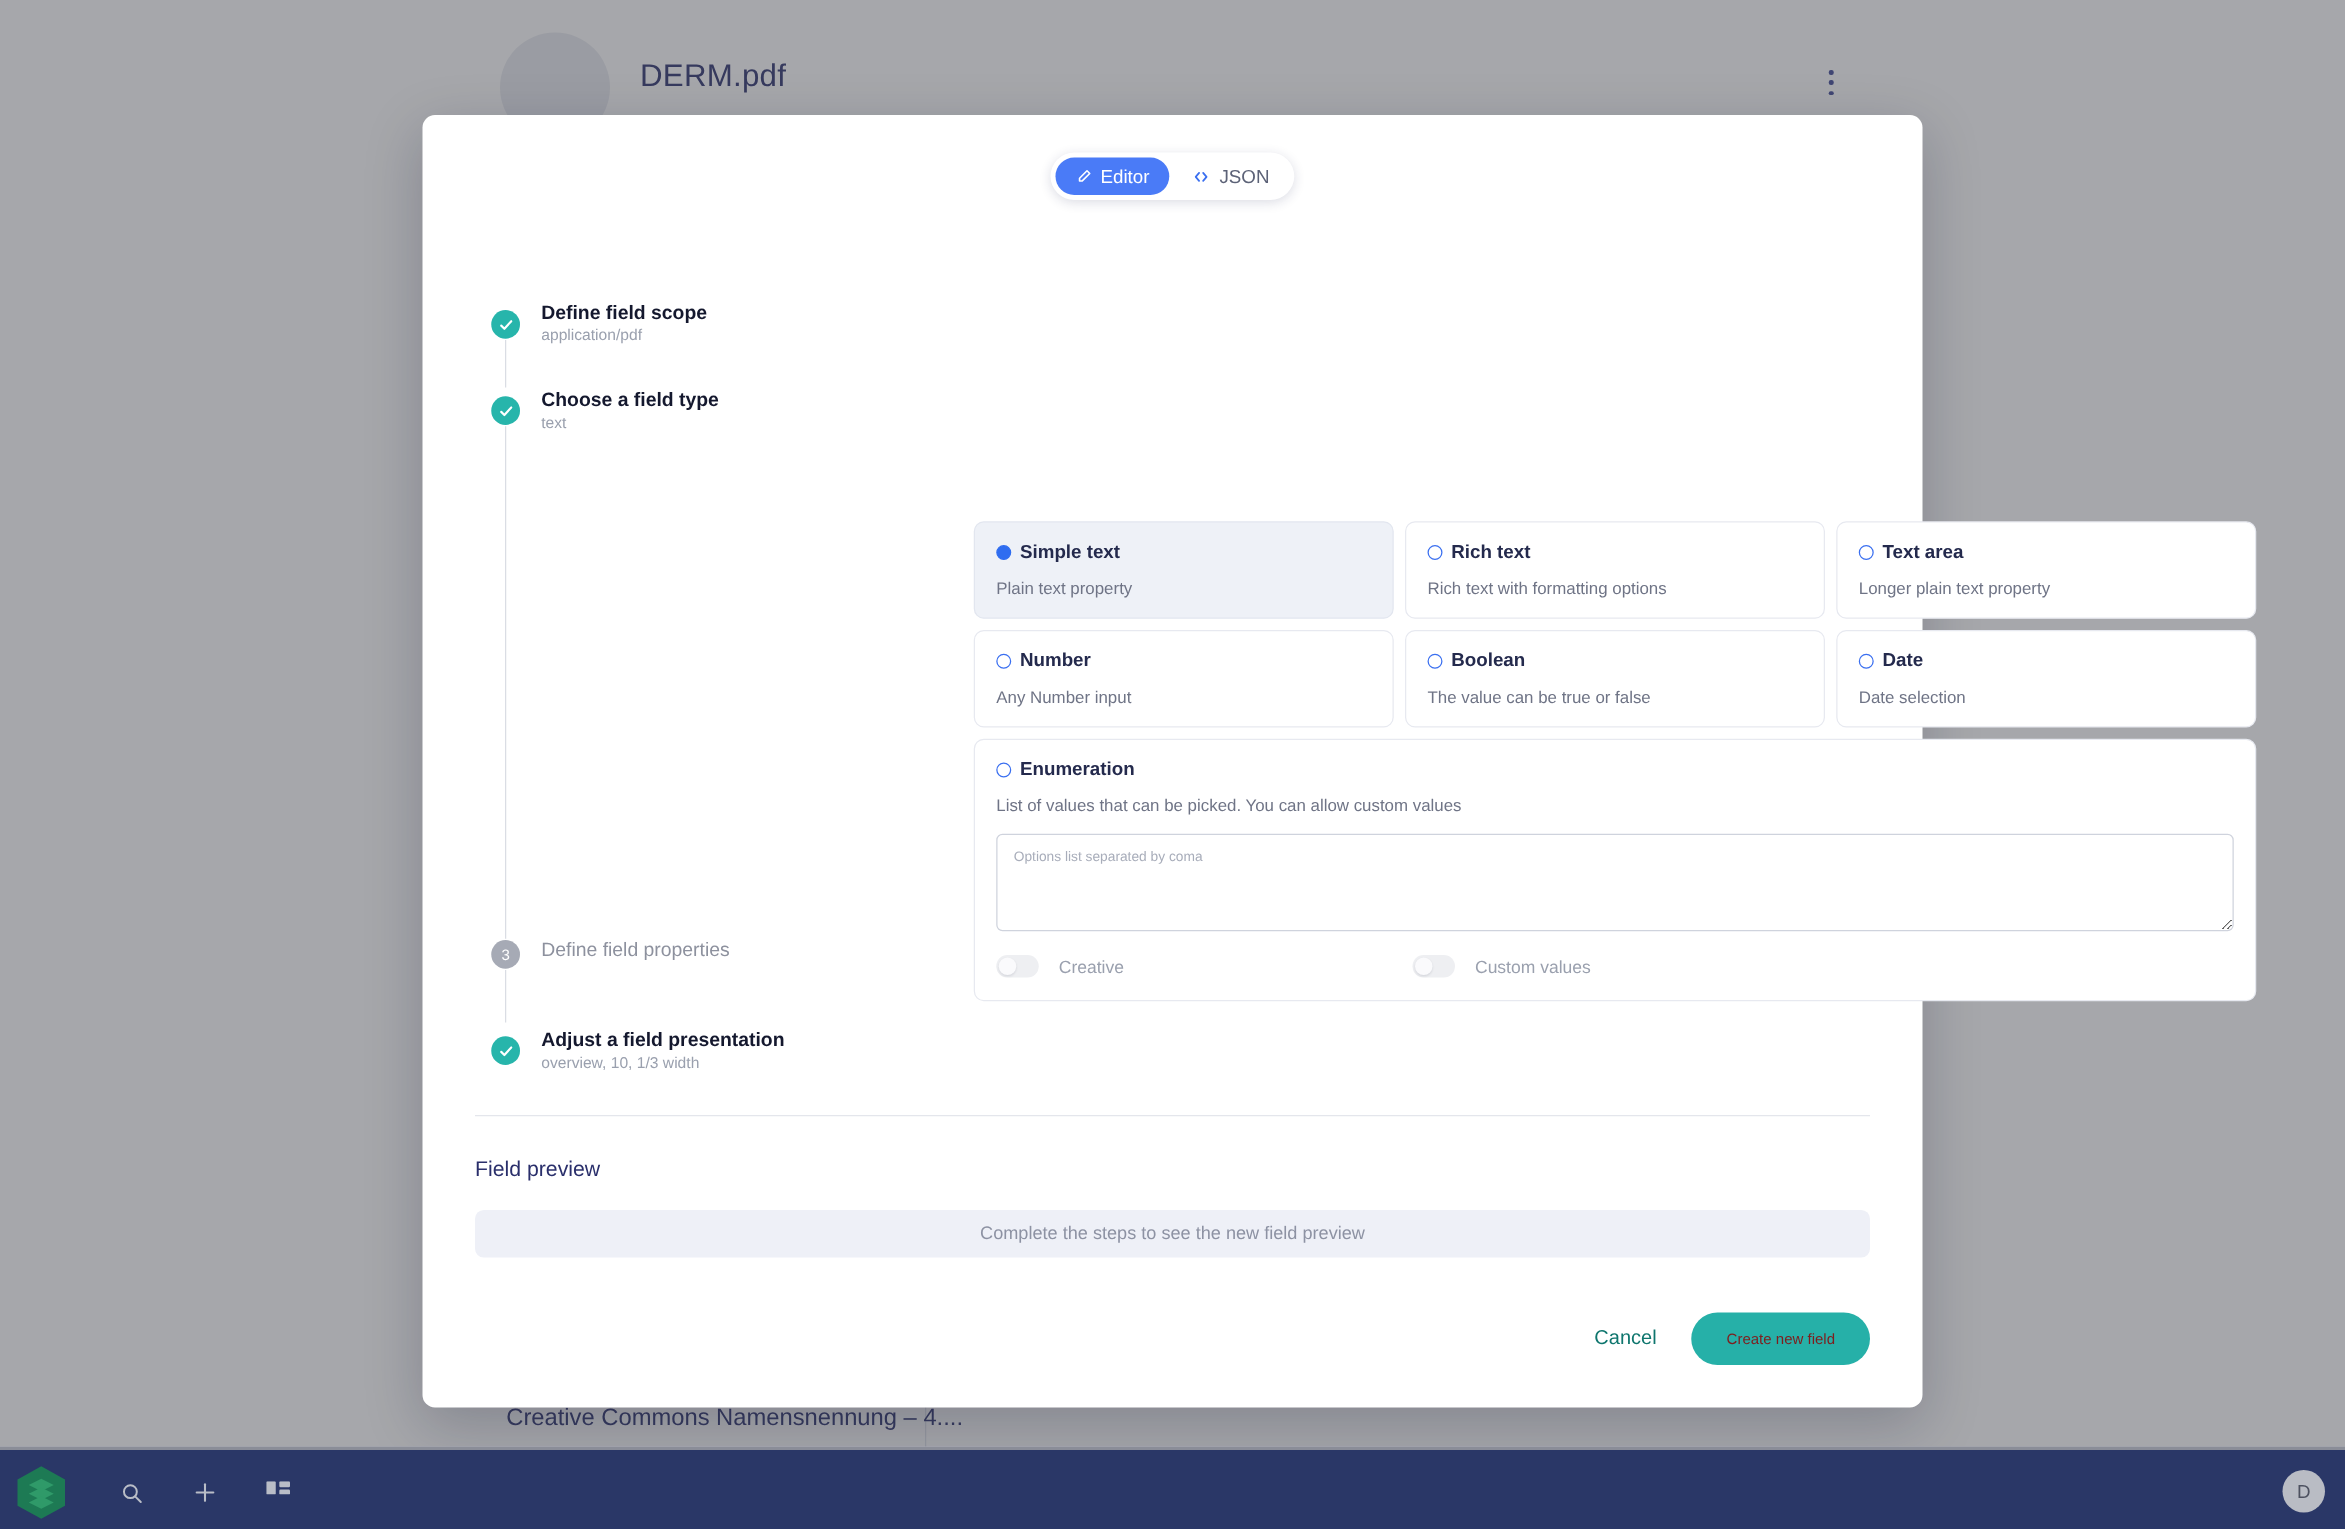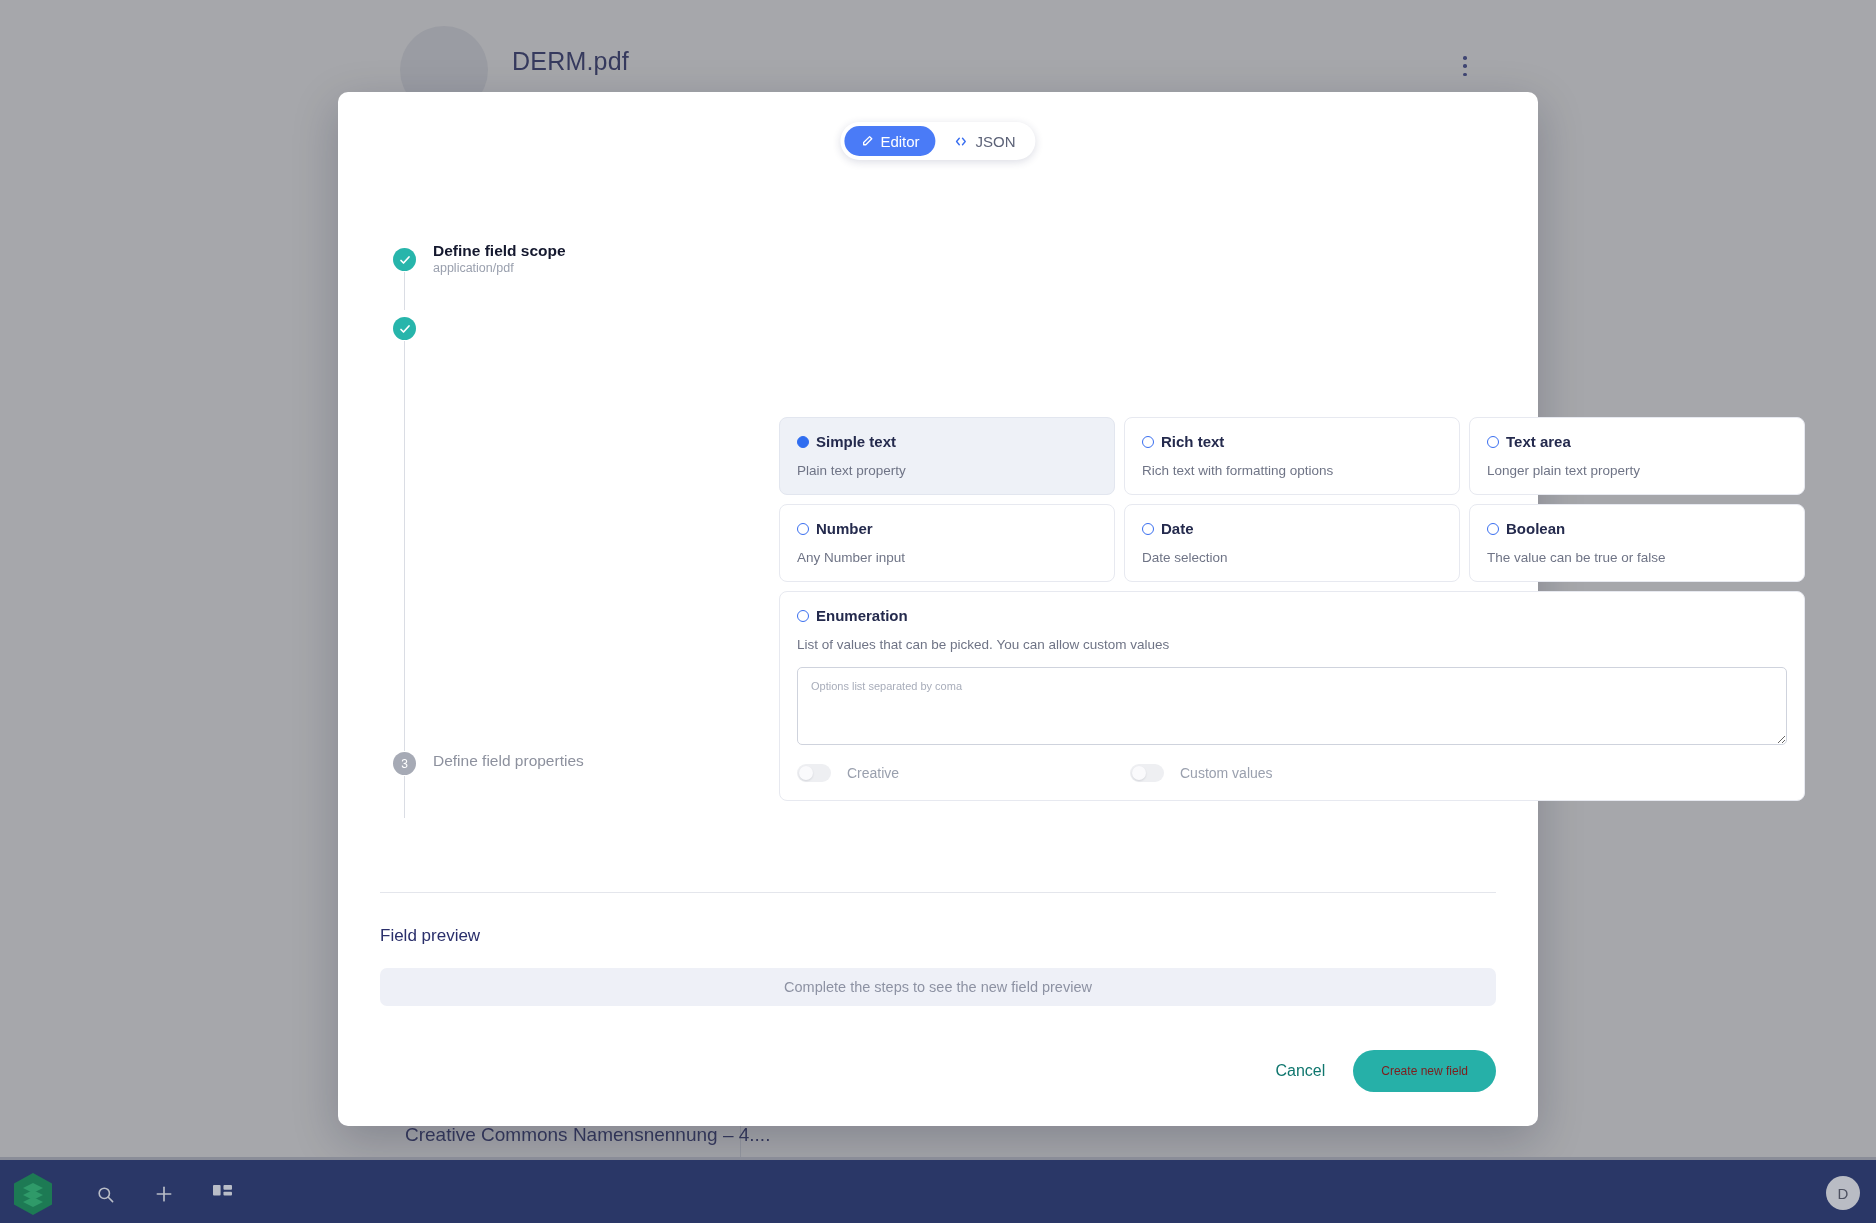--- a/index.html
+++ b/index.html
@@ -463,30 +463,45 @@
       </div>
     </div>
 
     <div class="step" style="height:440px;">
       <div class="step-marker done" style="top:5px;">
         <svg width="12" height="12" viewBox="0 0 24 24" fill="none" stroke="#ffffff" stroke-width="3.4" stroke-linecap="round" stroke-linejoin="round">
           <polyline points="4,13 9,18 20,6"></polyline>
         </svg>
       </div>
       <div class="step-connector" style="top:29px; height:410px;"></div>
+      <div class="step-text">
+        <div class="step-title">Choose a field type</div>
+        <div class="step-sub">text</div>
+      </div>
     </div>
 
     <div class="step" style="height:72px;">
       <div class="step-marker idle" style="top:0px;">3</div>
       <div class="step-connector" style="top:24px; height:42px;"></div>
       <div class="step-text">
         <div class="step-title muted">Define field properties</div>
       </div>
     </div>
 
+    <div class="step" style="height:50px;">
+      <div class="step-marker done" style="top:5px;">
+        <svg width="12" height="12" viewBox="0 0 24 24" fill="none" stroke="#ffffff" stroke-width="3.4" stroke-linecap="round" stroke-linejoin="round">
+          <polyline points="4,13 9,18 20,6"></polyline>
+        </svg>
+      </div>
+      <div class="step-text">
+        <div class="step-title">Adjust a field presentation</div>
+        <div class="step-sub">overview, 10, 1/3 width</div>
+      </div>
+    </div>
   </div>
 
   <div id="field-type-grid">
     <div class="type-row">
       <div class="type-card selected">
         <div class="type-card-head">
           <span class="radio checked"></span>
           <span class="type-name">Simple text</span>
         </div>
         <div class="type-desc">Plain text property</div>
@@ -511,30 +526,30 @@
       <div class="type-card">
         <div class="type-card-head">
           <span class="radio"></span>
           <span class="type-name">Number</span>
         </div>
         <div class="type-desc">Any Number input</div>
       </div>
       <div class="type-card">
         <div class="type-card-head">
           <span class="radio"></span>
-          <span class="type-name">Date</span>
-        </div>
-        <div class="type-desc">Date selection</div>
+          <span class="type-name">Boolean</span>
+        </div>
+        <div class="type-desc">The value can be true or false</div>
       </div>
       <div class="type-card">
         <div class="type-card-head">
           <span class="radio"></span>
-          <span class="type-name">Boolean</span>
-        </div>
-        <div class="type-desc">The value can be true or false</div>
+          <span class="type-name">Date</span>
+        </div>
+        <div class="type-desc">Date selection</div>
       </div>
     </div>
 
     <div id="enum-card">
       <div class="type-card-head">
         <span class="radio"></span>
         <span class="type-name">Enumeration</span>
       </div>
       <div id="enum-desc">List of values that can be picked. You can allow custom values</div>
       <textarea id="enum-options-input" placeholder="Options list separated by coma" style=""></textarea>

